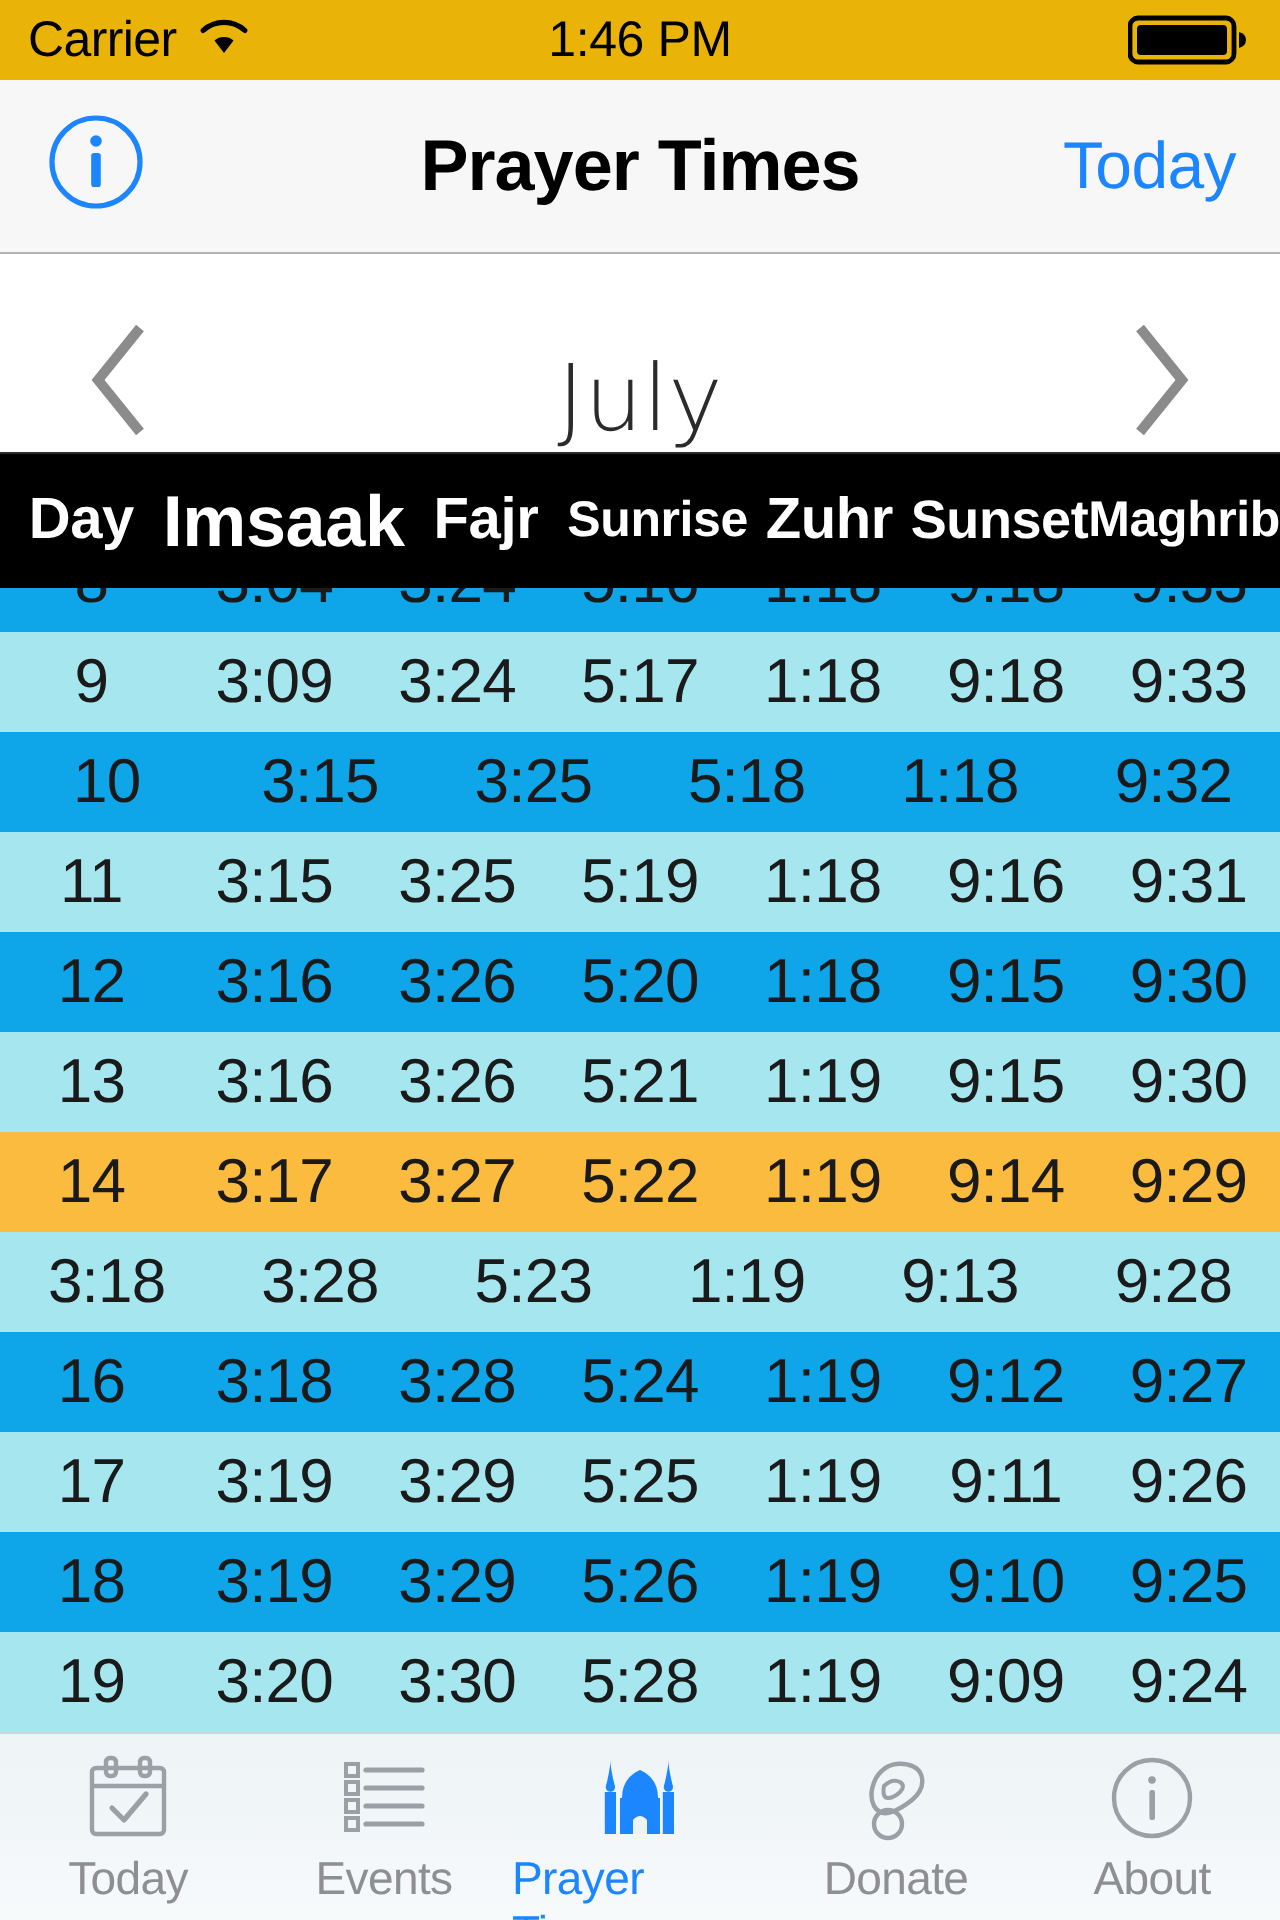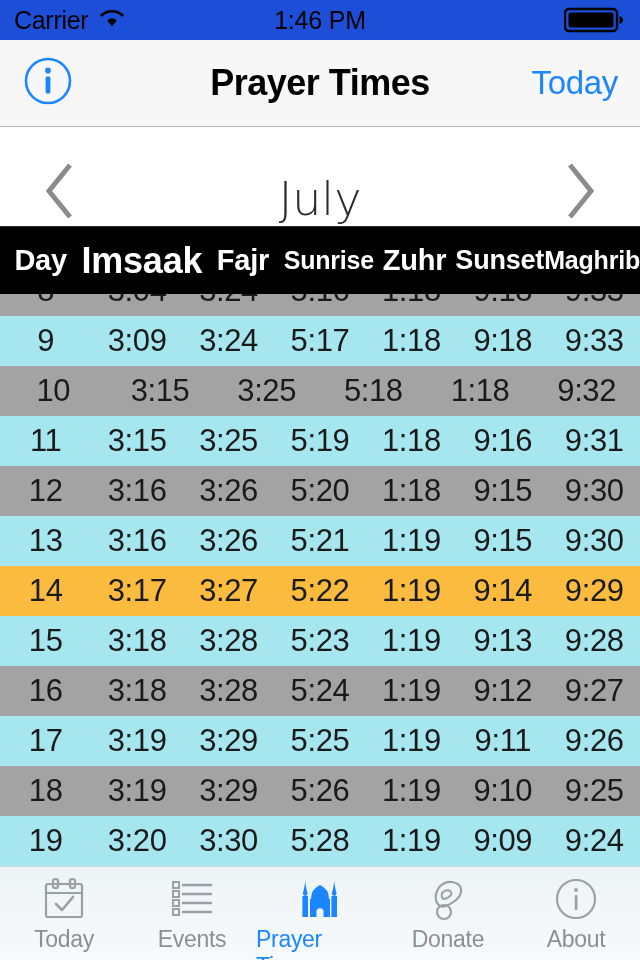--- a/index.html
+++ b/index.html
@@ -6,21 +6,21 @@
   html, body {
     width:640px; height:960px;
     font-family:"Liberation Sans", sans-serif;
     background:#ffffff;
     overflow:hidden;
   }
   #app { position:relative; width:640px; height:960px; display:flex; flex-direction:column; }
 
   
   .statusbar{
-    height:40px; flex:0 0 40px; background:#1d4ed8;
+    height:40px; flex:0 0 40px; background:#eab308;
     display:flex; align-items:center; position:relative; padding:0 14px;
   }
   .sb-left{ display:flex; align-items:center; gap:9px; }
   .sb-carrier{ font-size:25px; color:#000; letter-spacing:-0.3px; }
   .sb-center{
     position:absolute; left:0; right:0; text-align:center;
     font-size:25px; color:#000; font-weight:400; letter-spacing:-0.2px;
   }
   .sb-right{ margin-left:auto; display:flex; align-items:center; z-index:2; }
 
@@ -76,21 +76,21 @@
     flex:1 1 auto; overflow:hidden; position:relative; background:#a6e6ef;
   }
   .tbody-inner{ position:absolute; left:0; right:0; top:-28px; }
   .row{
     height:50px; display:flex; align-items:center;
   }
   .row .cell{
     flex:1 1 0; text-align:center; font-size:31px; color:#1a1a1a;
     letter-spacing:-0.4px;
   }
-  .row.alt-a{ background:#a3a3a3; }
+  .row.alt-a{ background:#0ea5e9; }
   .row.alt-b{ background:#a6e6ef; }
   .row.today{ background:#fbbb3f;align-items:center; }
 
   
   .tabbar{
     flex:0 0 94px; height:94px;
     background:linear-gradient(180deg,#eef3f6 0%, #f3f7f9 60%, #f7fafb 100%);
     border-top:1px solid #cfd6da;
     display:flex; align-items:flex-start; justify-content:space-around;
     padding-top:8px;
@@ -228,21 +228,20 @@
         <div class="row today">
           <div class="cell">14</div>
           <div class="cell">3:17</div>
           <div class="cell">3:27</div>
           <div class="cell">5:22</div>
           <div class="cell">1:19</div>
           <div class="cell">9:14</div>
           <div class="cell">9:29</div>
         </div>
         <div class="row alt-b">
-          <div class="cell">15</div>
           <div class="cell">3:18</div>
           <div class="cell">3:28</div>
           <div class="cell">5:23</div>
           <div class="cell">1:19</div>
           <div class="cell">9:13</div>
           <div class="cell">9:28</div>
         </div>
         <div class="row alt-a">
           <div class="cell">16</div>
           <div class="cell">3:18</div>

